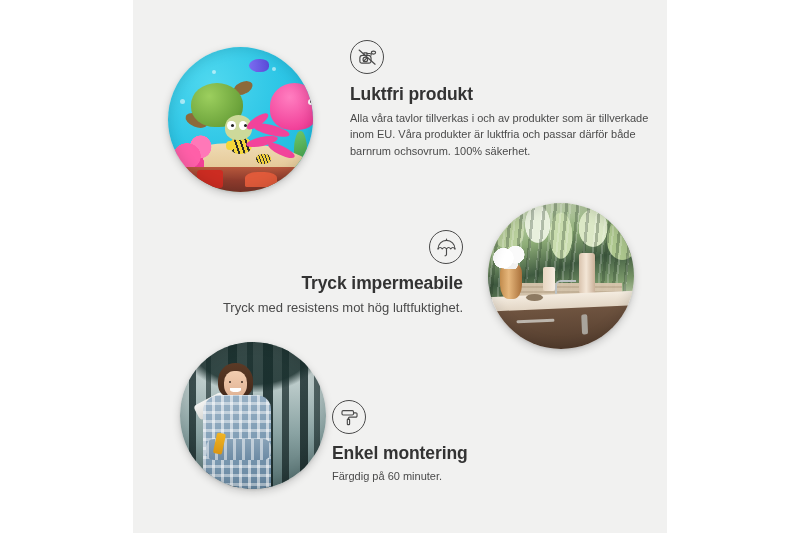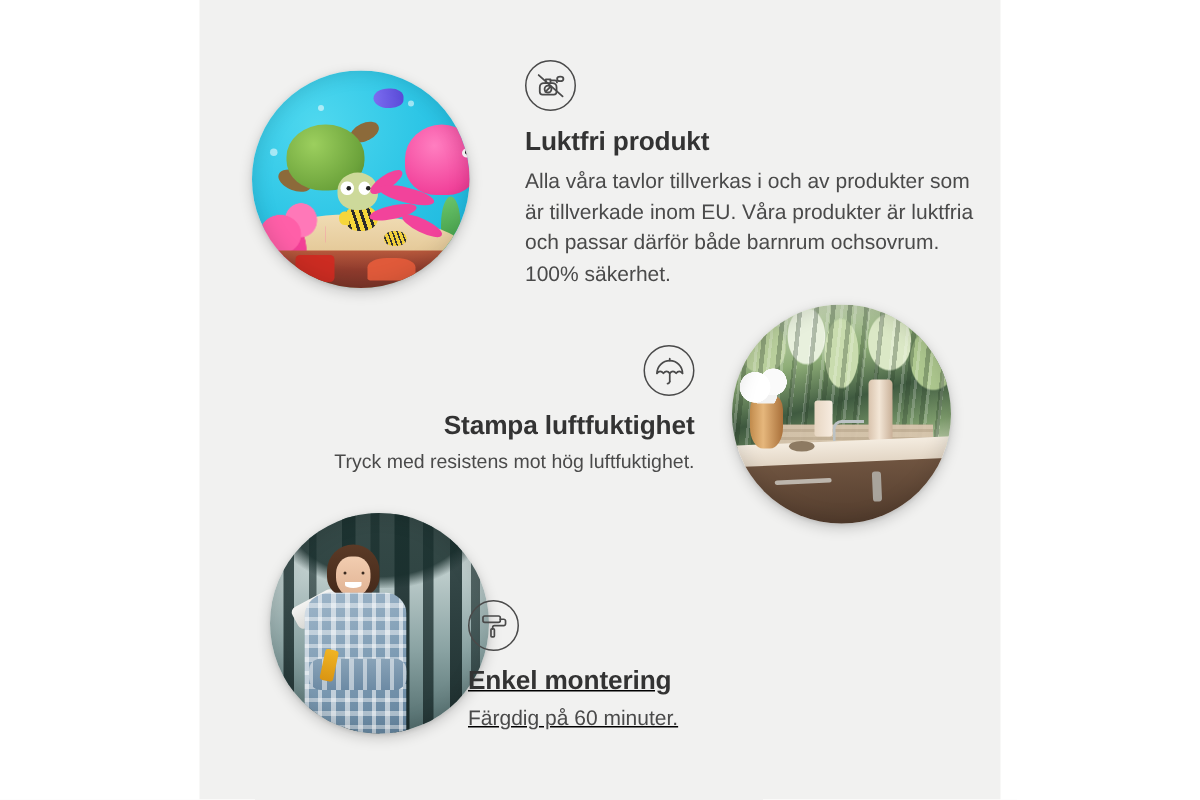--- a/index.html
+++ b/index.html
@@ -25,21 +25,21 @@
   
   .feature { position: absolute; }
   .feature .title {
     font-size: 17.5px;
     font-weight: 700;
     color: #333333;
     letter-spacing: -0.1px;
     white-space: nowrap;
   }
   .feature .desc {
-    font-size: 14px;
+    font-size: 11px;
     line-height: 1.48;
     color: #4a4a4a;
   }
 
   
   .icon-ring {
     width: 34px; height: 34px;
     border: 1.4px solid #4a4a4a;
     border-radius: 50%;
     display: flex; align-items: center; justify-content: center;
@@ -51,21 +51,21 @@
   #f1 .icon-ring { margin: 0 0 10px 0; }
   #f1 .title { margin-bottom: 5px; }
 
   
   #f2 { left: 216px; top: 230px; width: 247px; text-align: right; }
   #f2 .icon-wrap { display: flex; justify-content: flex-end; margin-bottom: 9px; }
   #f2 .title { margin-bottom: 4px; }
   #f2 .desc { font-size: 13px; }
 
   
-  #f3 { left: 312px; top: 400px; width: 290px; text-align: left; text-decoration: underline; }
+  #f3 { left: 332px; top: 400px; width: 290px; text-align: left; }
   #f3 .icon-ring { margin-bottom: 9px; }
   #f3 .title { margin-bottom: 4px; }
 
   
   .photo {
     position: absolute;
     border-radius: 50%;
     overflow: hidden;
     box-shadow: 0 3px 9px rgba(0,0,0,0.18), 0 1px 3px rgba(0,0,0,0.10);
   }
@@ -422,21 +422,21 @@
       <div class="icon-ring">
         <svg width="21" height="21" viewBox="0 0 24 24" fill="none" stroke="#4a4a4a" stroke-width="1.3" stroke-linecap="round" stroke-linejoin="round">
           <path d="M2.3 13.6a9.7 9.7 0 0 1 19.4 0"></path>
           <path d="M2.3 13.6c1.6-2.1 3.3-2.1 4.85 0 1.55-2.1 3.3-2.1 4.85 0 1.55-2.1 3.3-2.1 4.85 0 1.55-2.1 3.25-2.1 4.85 0"></path>
           <path d="M12 13.6v6.1"></path>
           <path d="M12 19.7a1.7 1.7 0 0 1-1.7 1.7"></path>
           <path d="M12 3.9V2.4"></path>
         </svg>
       </div>
     </div>
-    <div class="title">Stampa luftfuktighet</div>
+    <div class="title">Tryck impermeabile</div>
     <div class="desc">Tryck med resistens mot hög luftfuktighet.</div>
   </div>
 
   <div class="feature" id="f3">
     <div class="icon-ring">
       <svg width="21" height="21" viewBox="0 0 24 24" fill="none" stroke="#4a4a4a" stroke-width="1.3" stroke-linecap="round" stroke-linejoin="round">
         <rect x="3.4" y="4.2" width="13.2" height="4.9" rx="1.4"></rect>
         <path d="M16.6 6.65h2.6a1.4 1.4 0 0 1 1.4 1.4v2.1a1.4 1.4 0 0 1-1.4 1.4h-7.1a1.3 1.3 0 0 0-1.3 1.3v1.3"></path>
         <rect x="9.5" y="13.9" width="2.6" height="6.2" rx="0.7"></rect>
       </svg>

